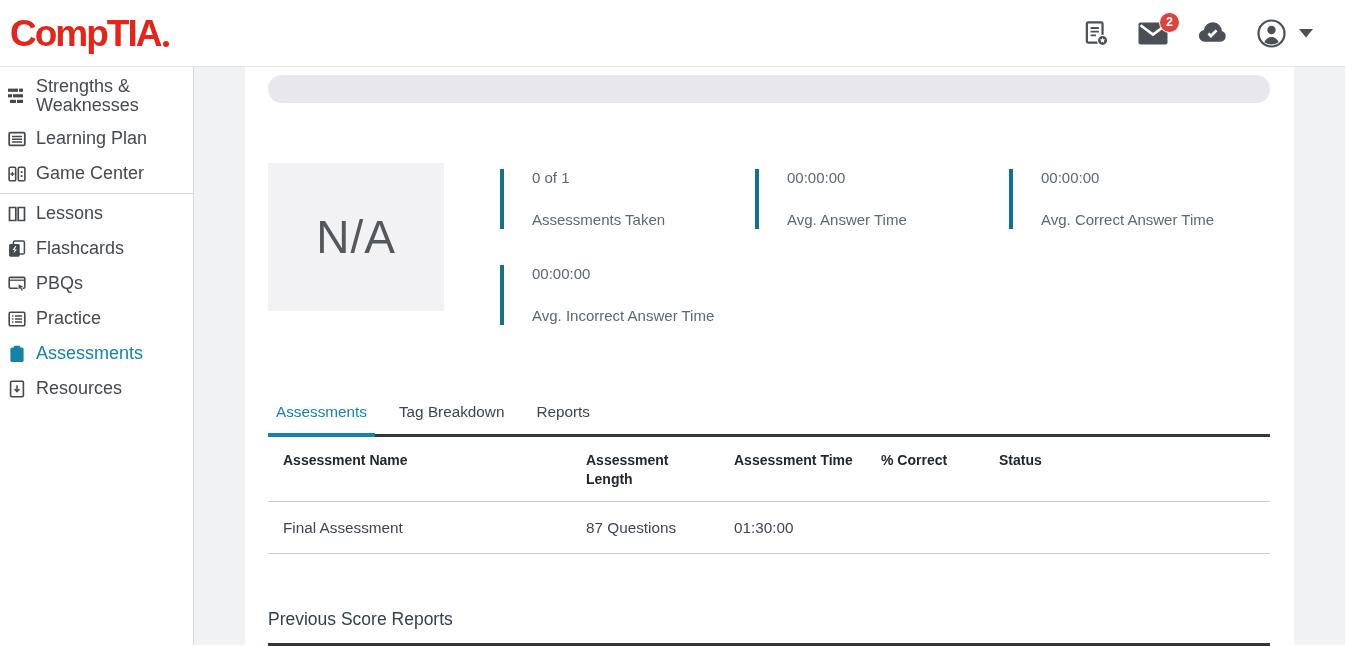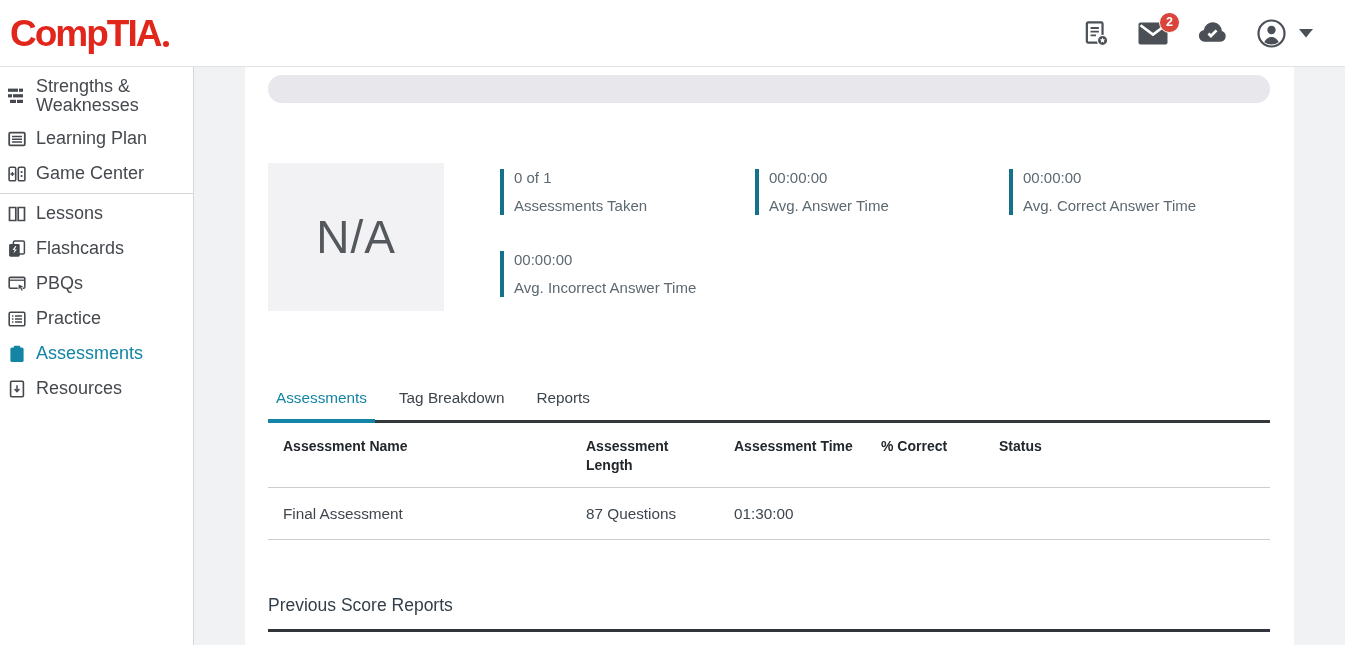--- a/index.html
+++ b/index.html
@@ -47,22 +47,22 @@
 
   
   .progress-track { height:28px; border-radius:14px; background:#e7e7ec; margin-bottom:60px; }
   .summary { display:flex; margin-bottom:78px; }
   .na-box {
     width:176px; height:148px; flex:none; background:#f2f2f4; color:#54585c;
     font-size:46px; display:flex; align-items:center; justify-content:center;
     margin-right:56px; letter-spacing:1px;
   }
   .stats { display:grid; grid-template-columns:255px 254px 254px; row-gap:36px; align-content:start; padding-top:6px; flex:1; }
-  .stat { border-left:4px solid #15708C; padding-left:10px; color:#5d6870; font-size:15px; line-height:1.2; }
-  .stat .lbl { margin-top:10px; }
+  .stat { border-left:4px solid #15708C; padding-left:28px; color:#5d6870; font-size:15px; line-height:1.2; }
+  .stat .lbl { margin-top:24px; }
 
   
   .tabs { display:flex; border-bottom:3px solid #33383d; }
   .tab { padding:0 8px 13px; margin-right:16px; font-size:15.3px; color:#3d444b; position:relative; cursor:pointer; }
   .tab.active { color:#1484A4; }
   .tab.active::after { content:""; position:absolute; left:0; right:0; bottom:-3px; height:4px; background:#1484A4; }
 
   
   table { width:100%; border-collapse:collapse; table-layout:fixed; }
   col.c1{width:303px} col.c2{width:148px} col.c3{width:147px} col.c4{width:118px}

